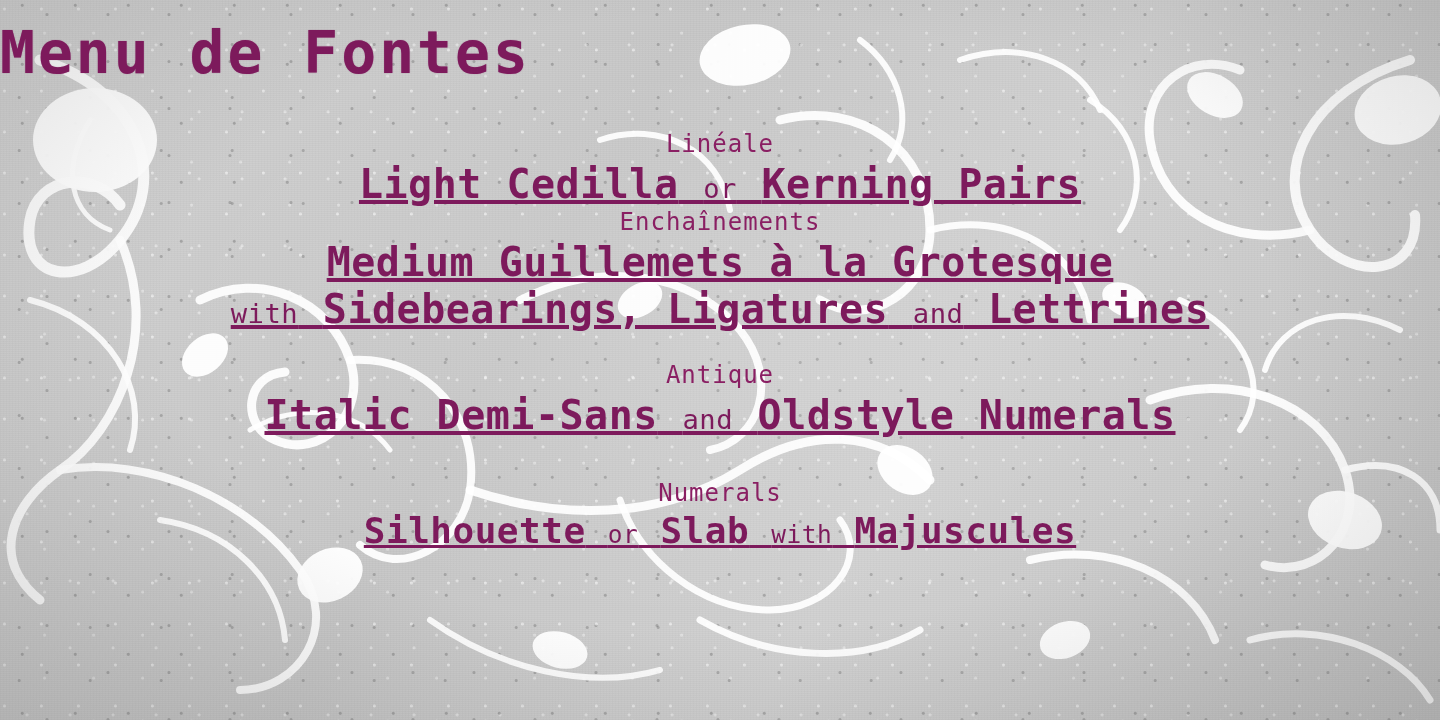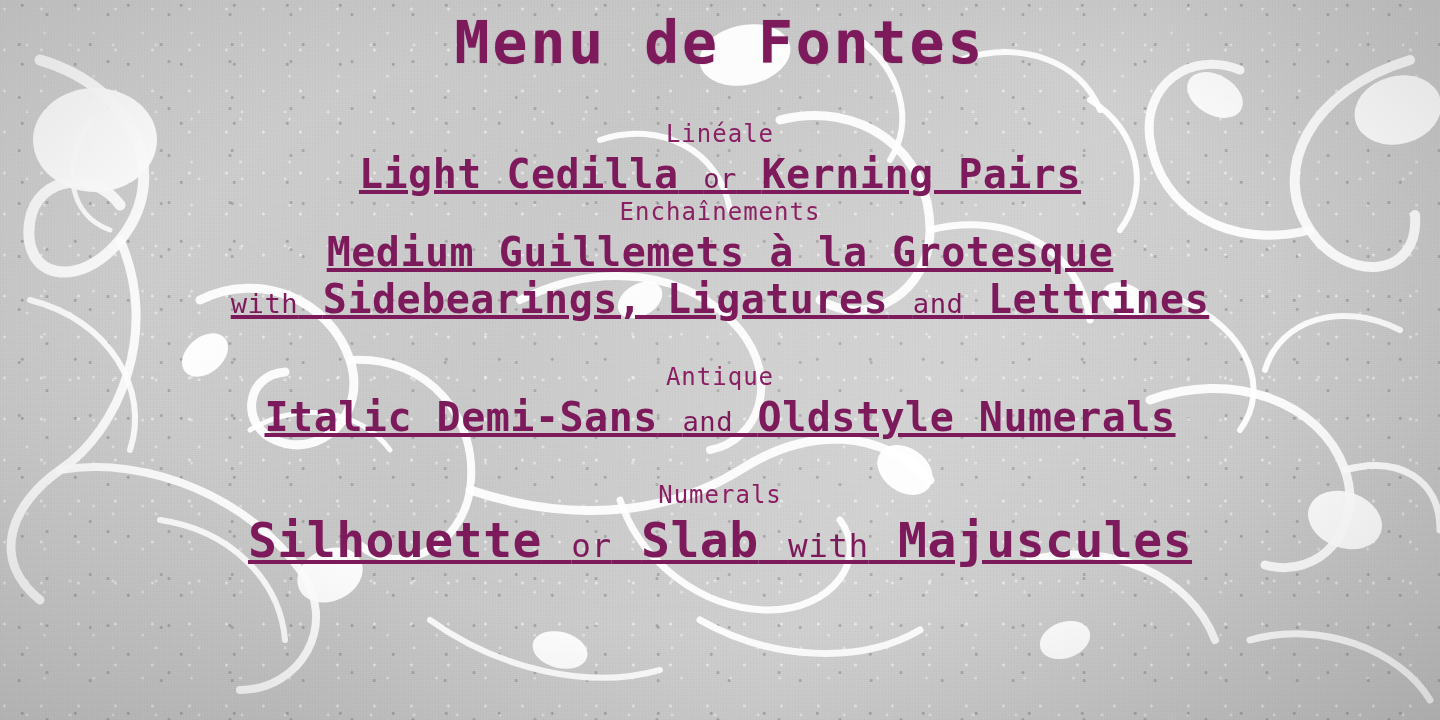--- a/index.html
+++ b/index.html
@@ -64,23 +64,23 @@
     height: 720px;
   }
 
   .menu {
     position: relative;
     z-index: 5;
     width: 1440px;
     height: 720px;
     display: flex;
     flex-direction: column;
-    align-items: center;
+    align-items: flex-start;
     box-sizing: border-box;
-    padding-top: 12px;
+    padding-top: 22px;
   }
 
   .title {
     color: #7d1a5c;
     font-family: "DejaVu Sans Mono", monospace;
     font-size: 58px;
     letter-spacing: 3px;
     font-weight: 700;
     text-align: center;
     margin: 0;
@@ -111,25 +111,25 @@
     text-decoration: underline;
   }
 
   
   .c1 { margin-top: 44px; }
   .c1 .course-line { font-size: 40px; }
 
   .c2 { }
   .c2 .course-line { font-size: 40px; }
 
-  .c3 { margin-top: 40px; }
+  .c3 { margin-top: 28px; }
   .c3 .course-line { font-size: 40px; }
 
   .c4 { margin-top: 40px; }
-  .c4 .course-line { font-size: 48px; }
+  .c4 .course-line { font-size: 36px; }
 
   .conj {
     font-size: 0.68em;
     font-weight: 400;
     letter-spacing: 0.5px;
   }
 </style>
 </head>
 <body>
 

